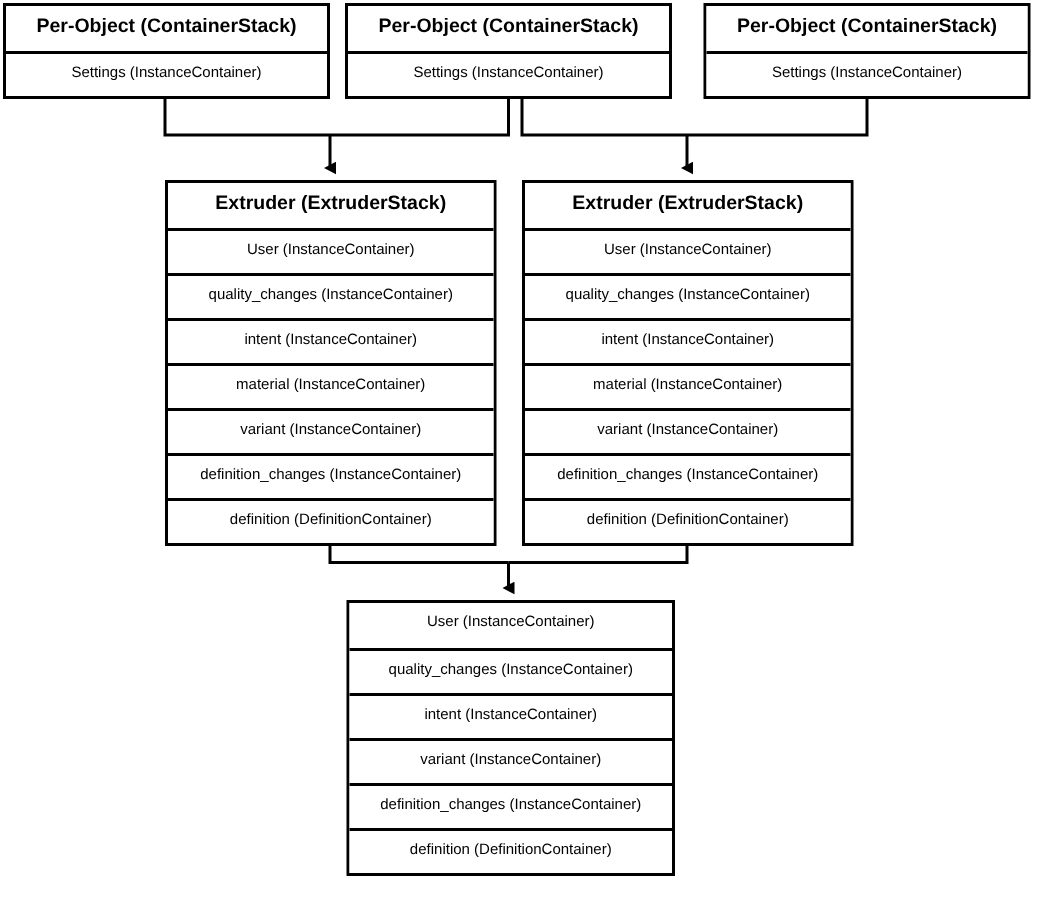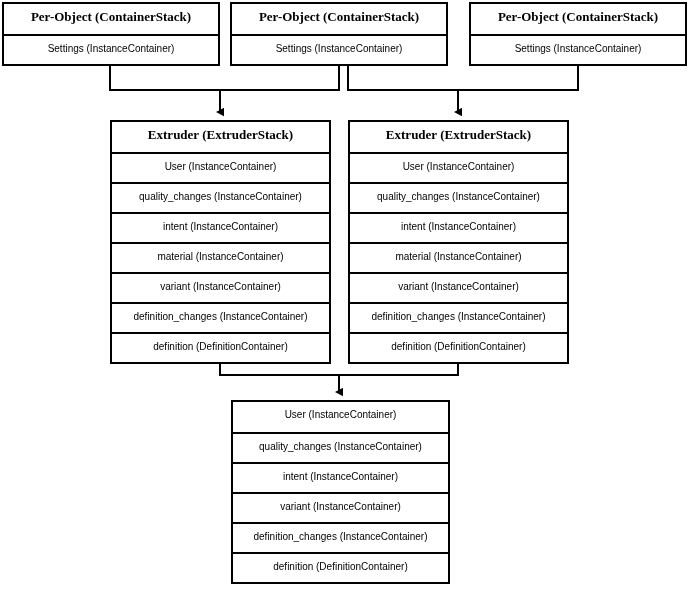--- a/index.html
+++ b/index.html
@@ -35,21 +35,20 @@
     white-space: nowrap;
     overflow: hidden;
     background: #ffffff;
   }
   .row + .row {
     border-top: 2px solid #000000;
   }
   .row.header {
     font-weight: bold;
     font-size: 13px;
-    font-family: Liberation Serif, serif;
   }
   svg.edges {
     position: absolute;
     left: 0;
     top: 0;
     width: 691px;
     height: 611px;
     z-index: 1;
     pointer-events: none;
   }

